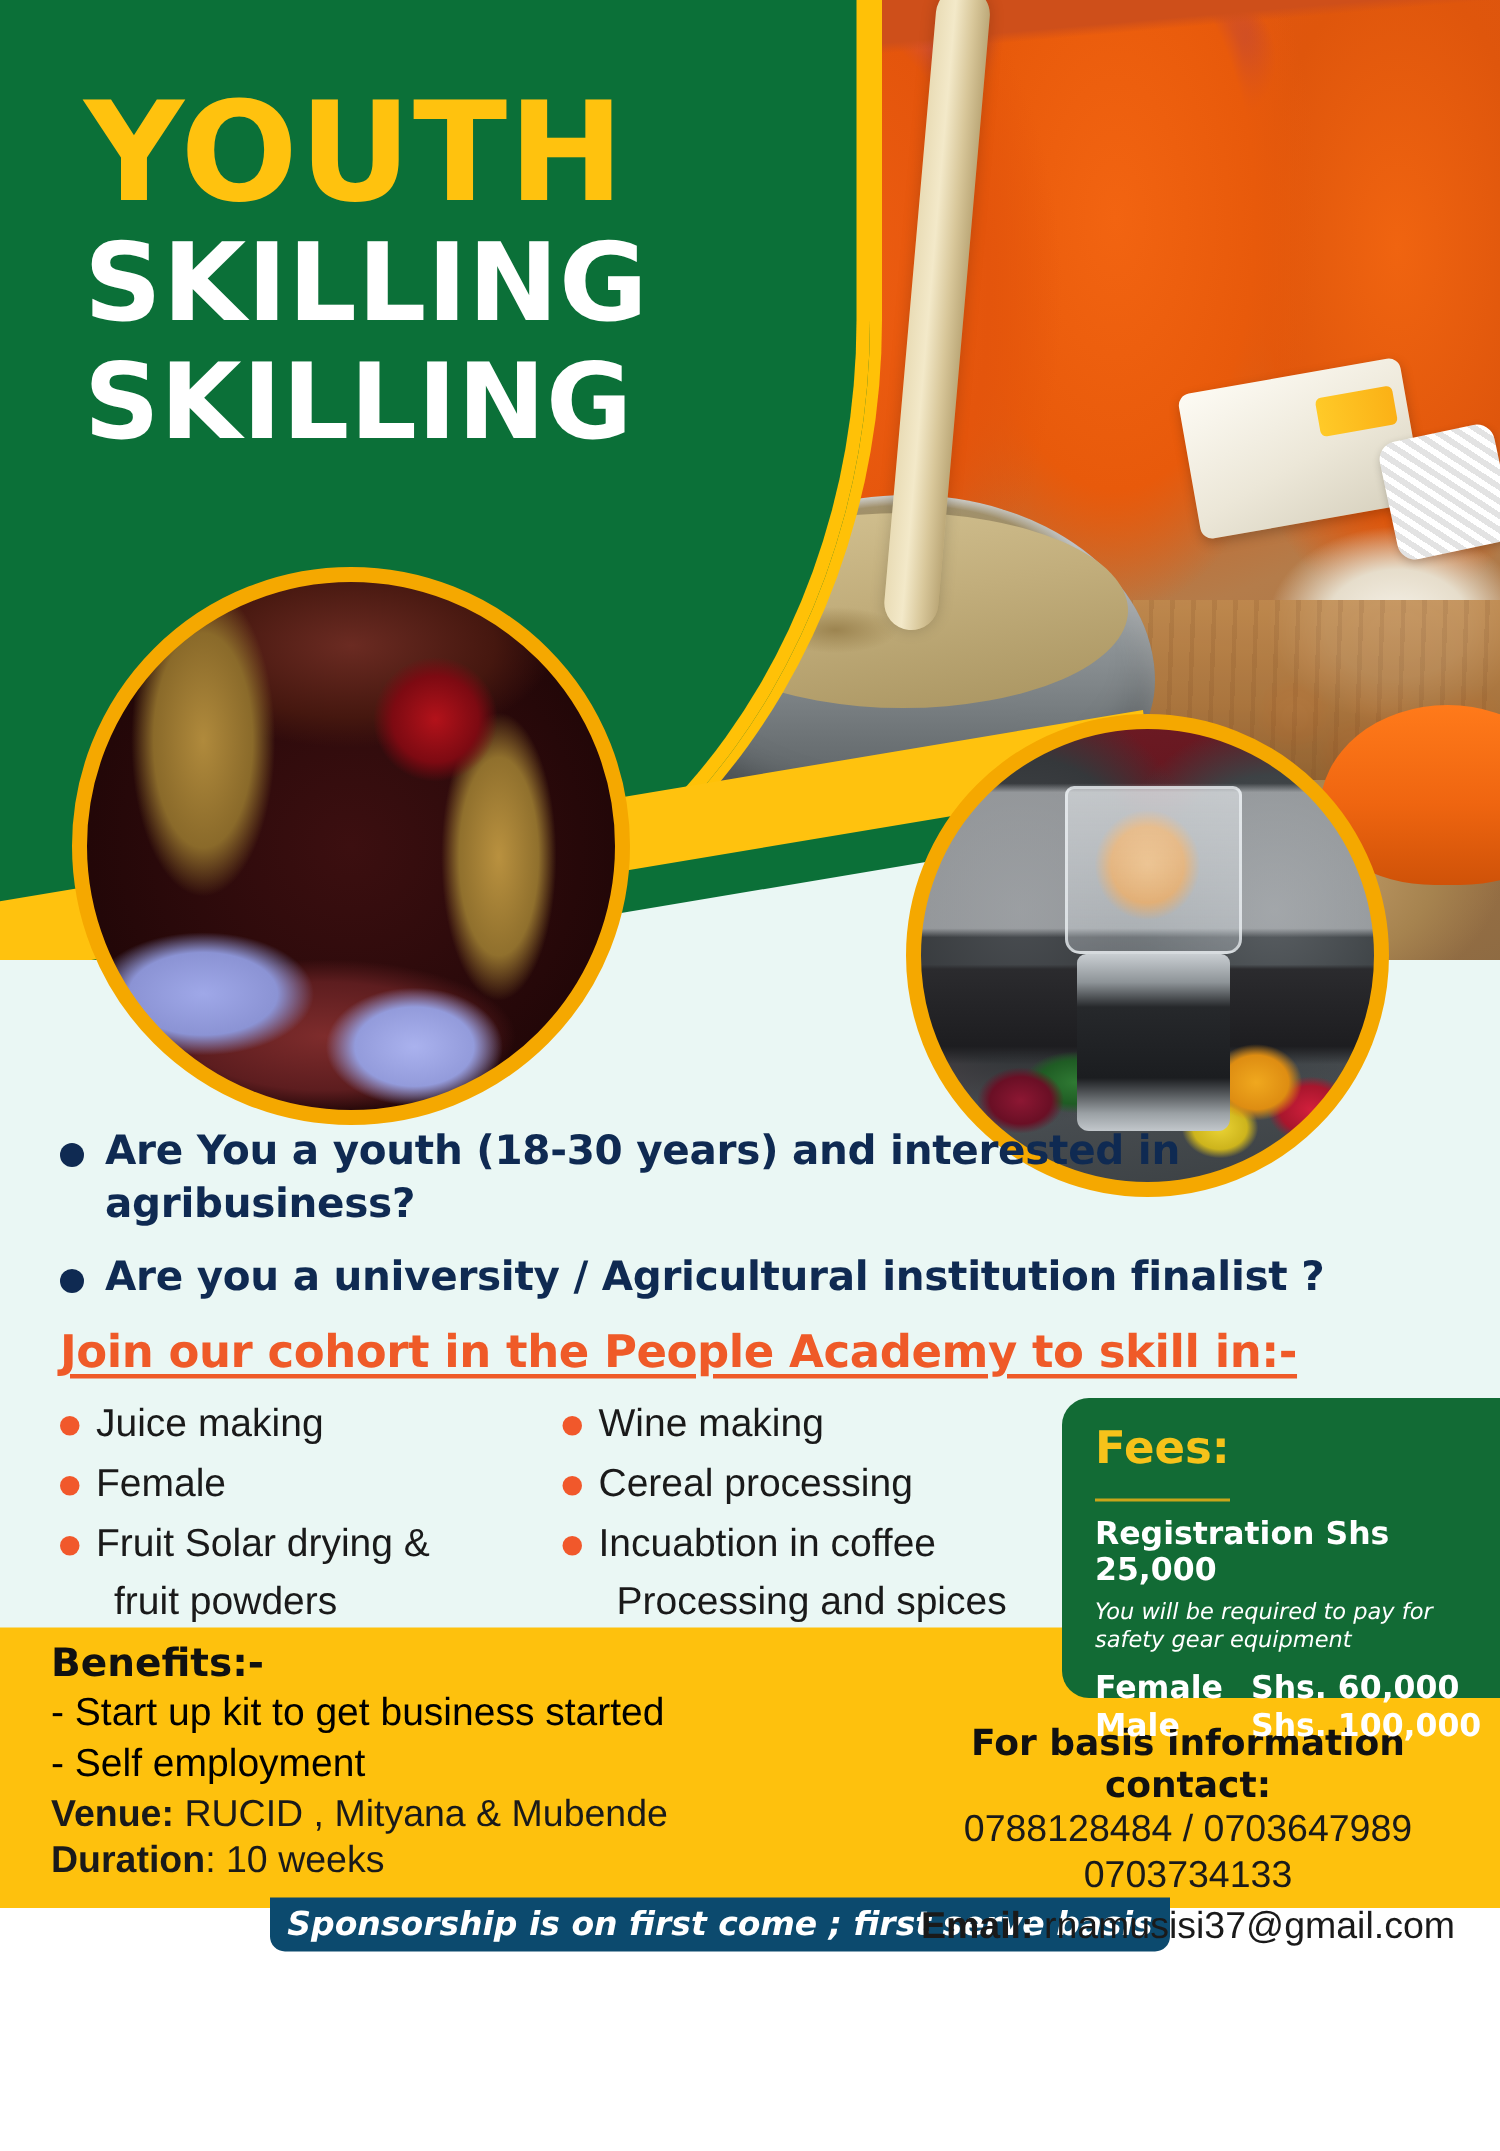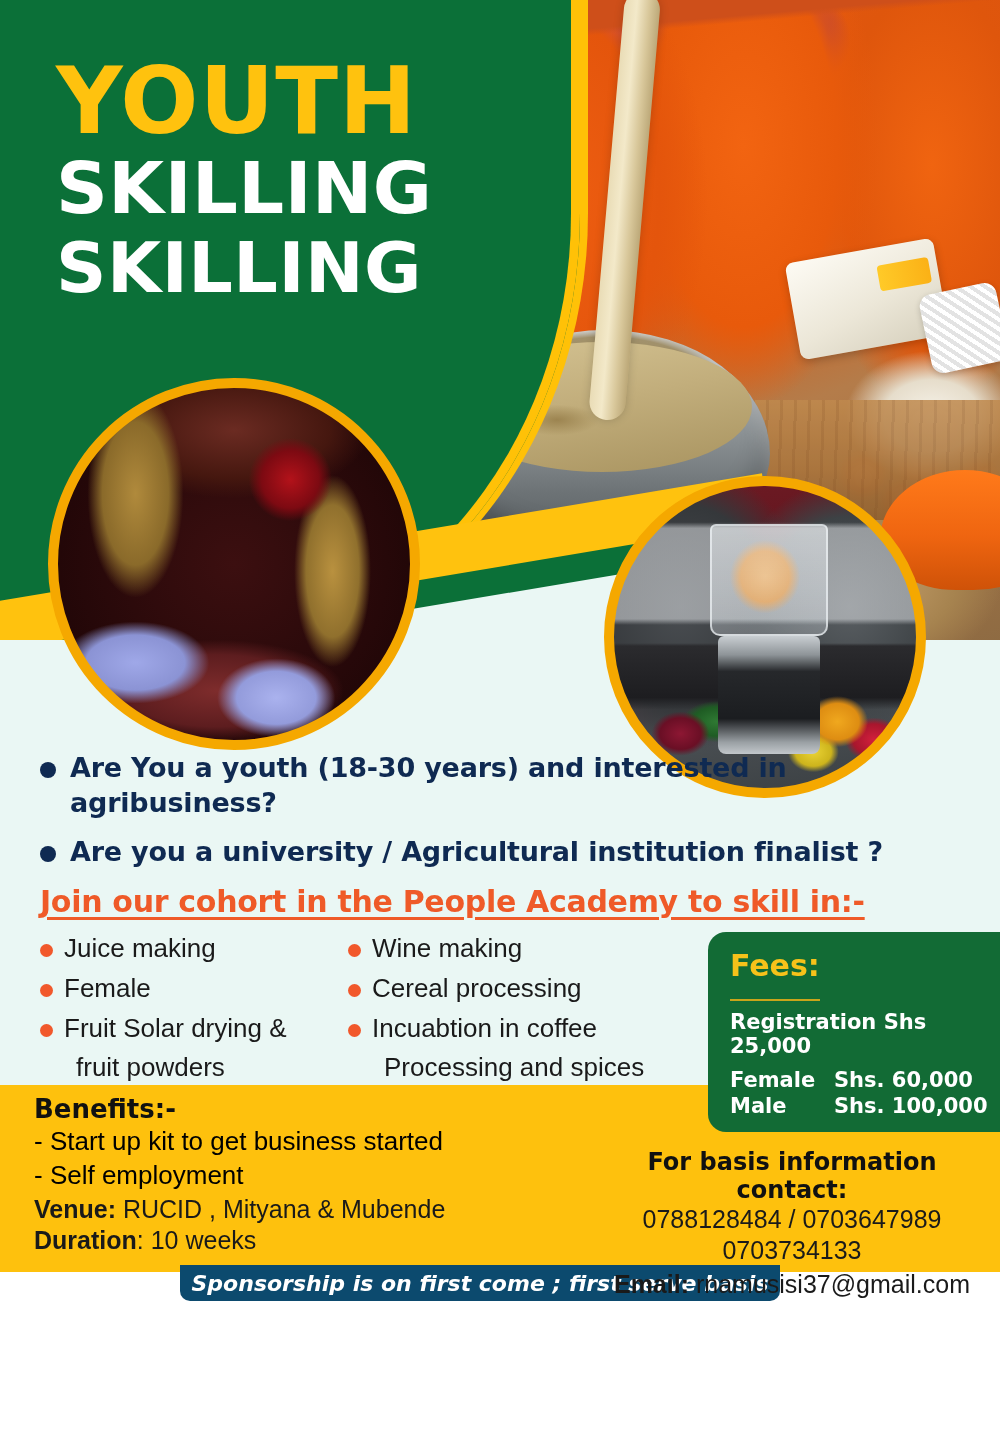--- a/index.html
+++ b/index.html
@@ -214,21 +214,21 @@
     position:absolute; left:40px; top:884px; z-index:12;
     font-size:30px; font-weight:700; color:#ef5a28;
     font-family:"DejaVu Sans", sans-serif;
     text-decoration:underline; text-underline-offset:5px;
     letter-spacing:-.3px;
   }
 
   
   .skills {
     position:absolute; left:40px; top:932px; width:660px; z-index:12;
-    display:flex; gap:8px;
+    display:flex; gap:35px;
   }
   .skill-col { width:auto; }
   .skill-col.col1{ width:300px; }
   .skill-item { display:flex; align-items:flex-start; margin-bottom:6px; }
   .s-dot {
     width:13px; height:13px; border-radius:50%; background:#f1582b;
     margin-top:12px; margin-right:11px; flex:0 0 13px;
   }
   .s-text { font-size:26px; color:#1a1a1a; line-height:1.3; font-family:"Liberation Sans", sans-serif; }
   .s-cont { font-size:26px; color:#1a1a1a; line-height:1.3; padding-left:36px; }
@@ -442,20 +442,21 @@
         <div class="s-dot"></div>
         <div class="s-text">Incuabtion in coffee</div>
       </div>
       <div class="s-cont">Processing and spices</div>
     </div>
   </div>
 
   <div class="fees">
     <div class="fees-title">Fees:</div>
     <div class="fees-reg">Registration Shs 25,000</div>
+    <div class="fees-note">You will be required to pay for safety gear equipment</div>
     <div class="fees-rows">
       <div class="fees-row">
         <span class="lbl">Female</span>
         <span>Shs. 60,000</span>
       </div>
       <div class="fees-row">
         <span class="lbl">Male</span>
         <span>Shs. 100,000</span>
       </div>
     </div>

